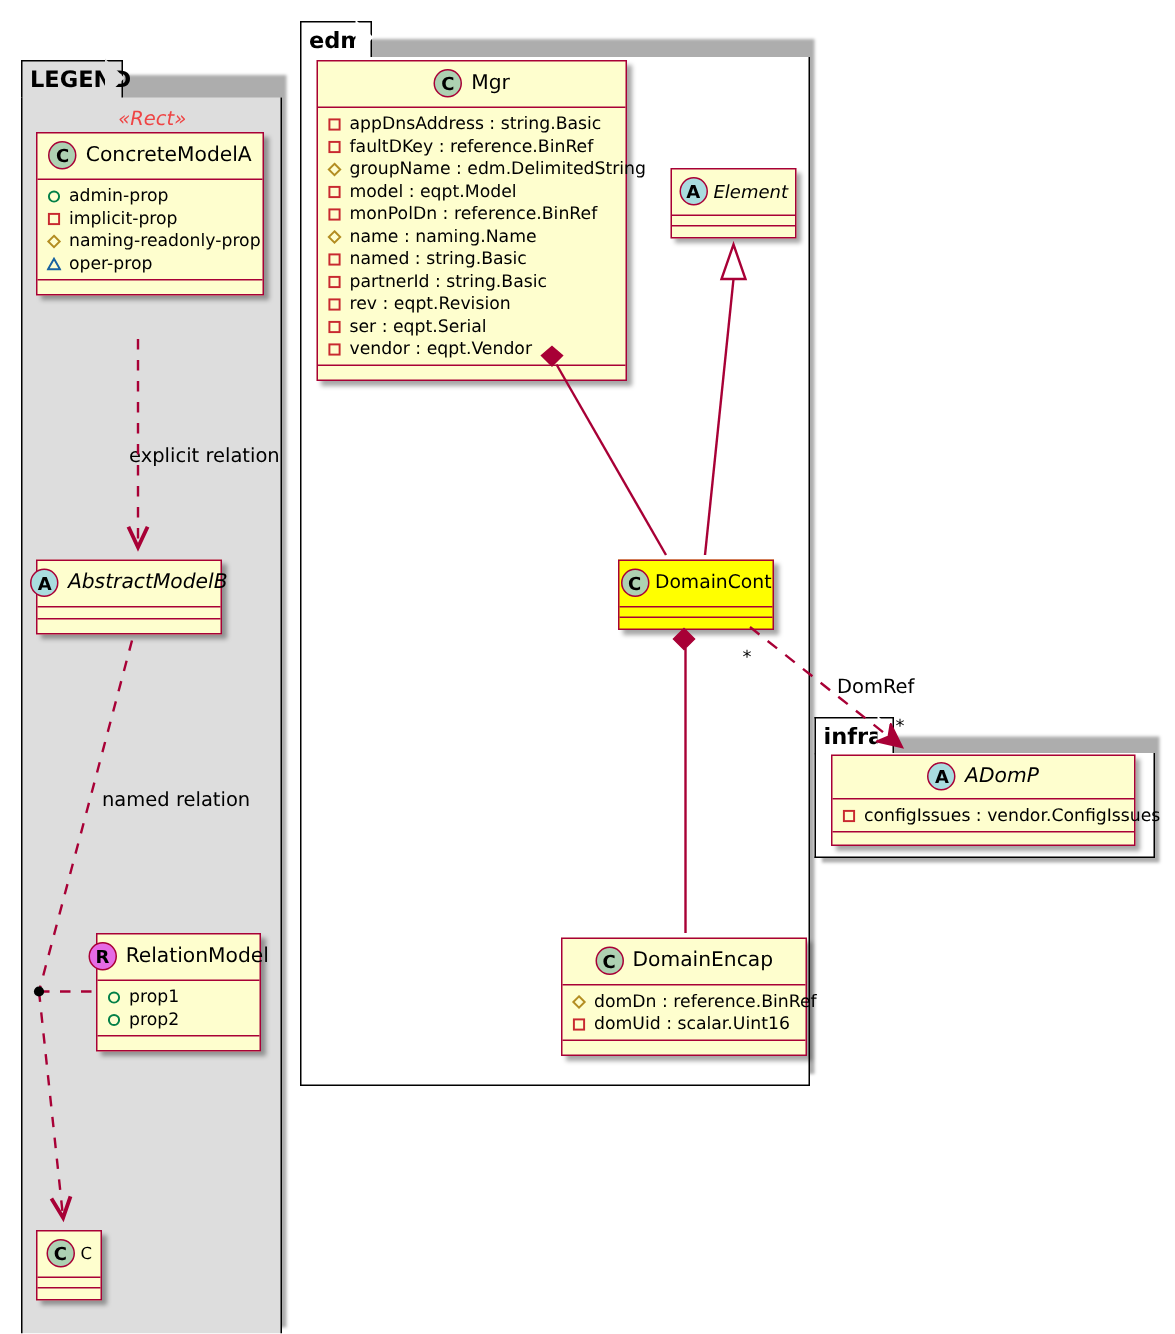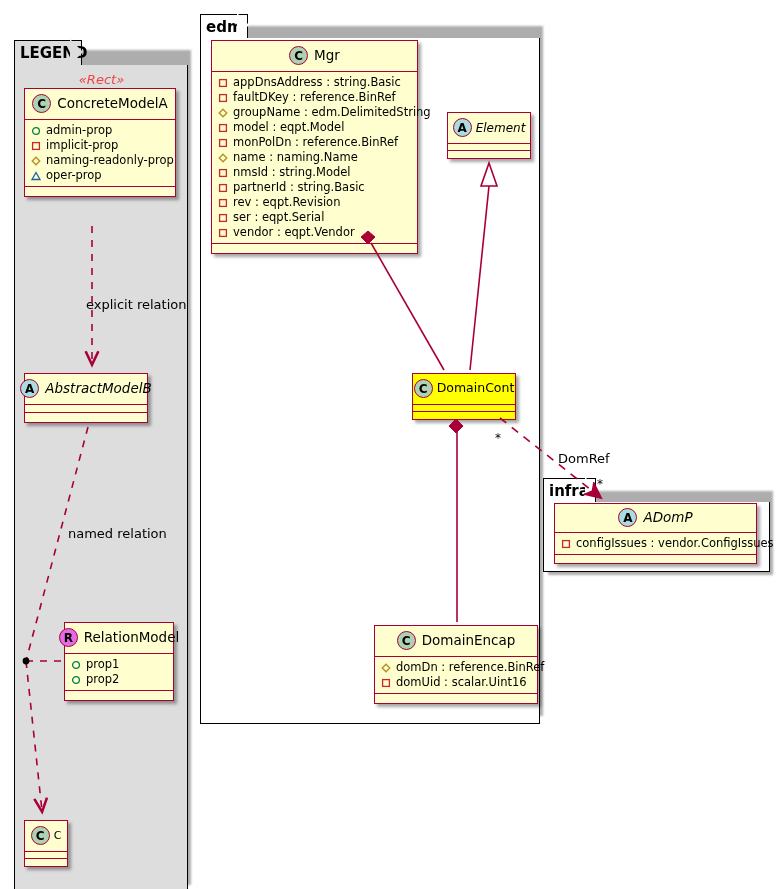--- a/index.html
+++ b/index.html
@@ -302,21 +302,21 @@
         <div class="attr">
           <svg class="gly" viewBox="0 0 10 10">
             <polygon points="5,1.2 8.8,5 5,8.8 1.2,5" fill="none" stroke="#B38D22" stroke-width="1.3"></polygon>
           </svg>
           <span>name : naming.Name</span>
         </div>
         <div class="attr">
           <svg class="gly" viewBox="0 0 10 10">
             <rect x="1.6" y="1.6" width="6.8" height="6.8" fill="none" stroke="#C82930" stroke-width="1.3"></rect>
           </svg>
-          <span>nmsId : string.Model</span>
+          <span>named : string.Basic</span>
         </div>
         <div class="attr">
           <svg class="gly" viewBox="0 0 10 10">
             <rect x="1.6" y="1.6" width="6.8" height="6.8" fill="none" stroke="#C82930" stroke-width="1.3"></rect>
           </svg>
           <span>partnerId : string.Basic</span>
         </div>
         <div class="attr">
           <svg class="gly" viewBox="0 0 10 10">
             <rect x="1.6" y="1.6" width="6.8" height="6.8" fill="none" stroke="#C82930" stroke-width="1.3"></rect>

